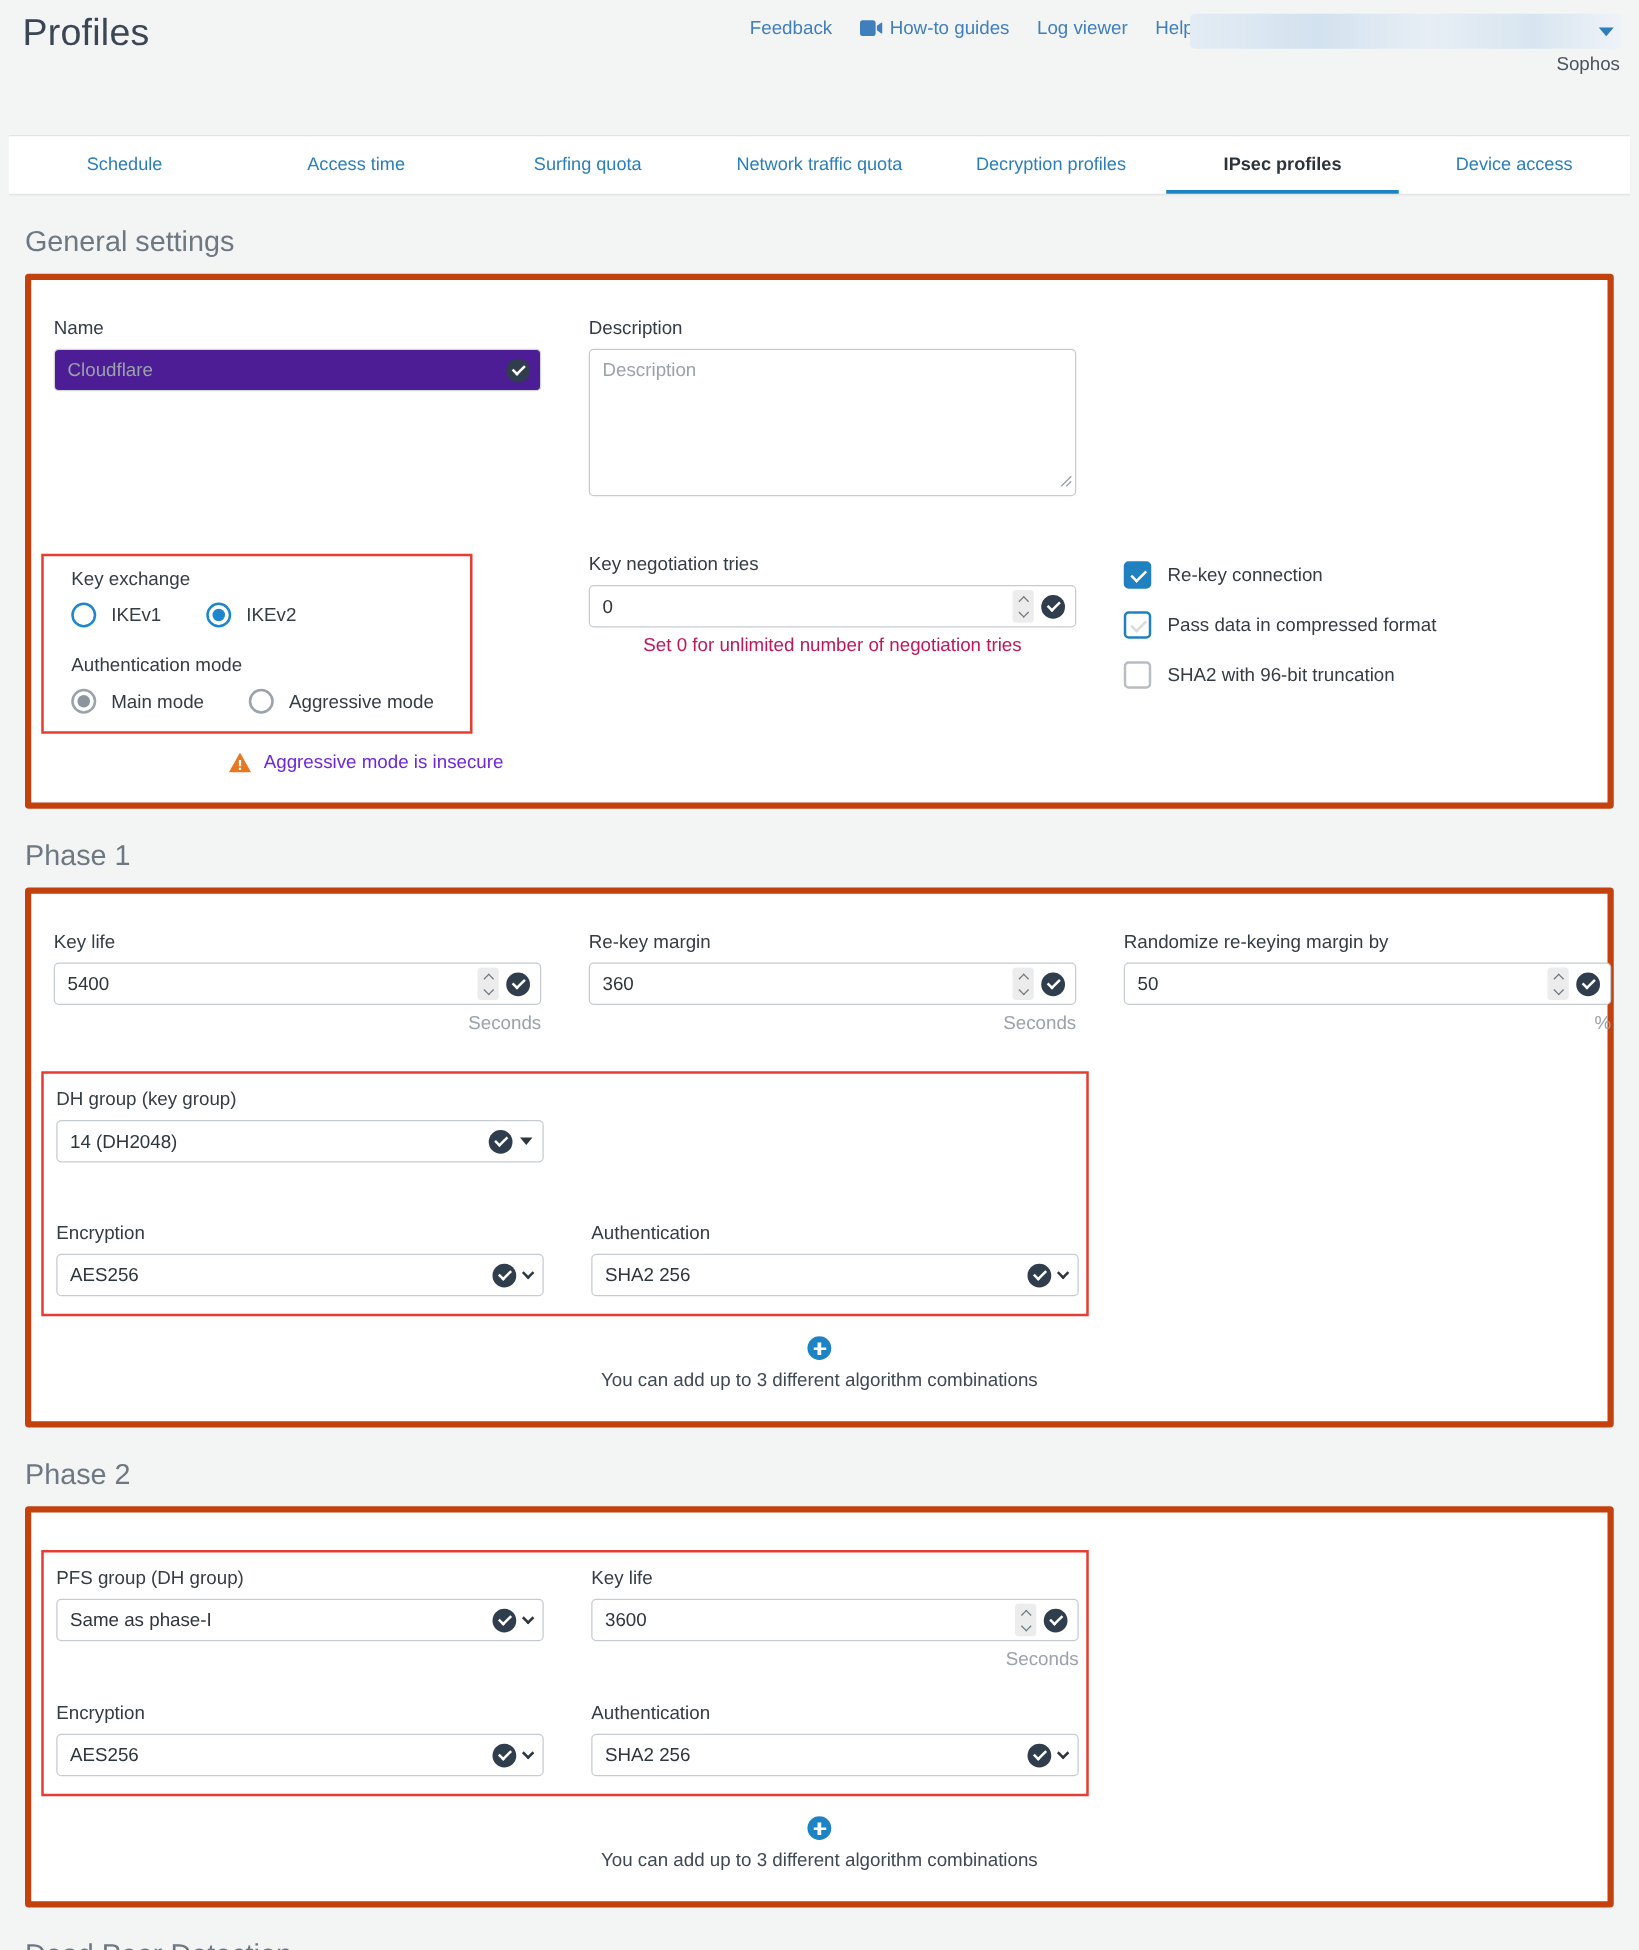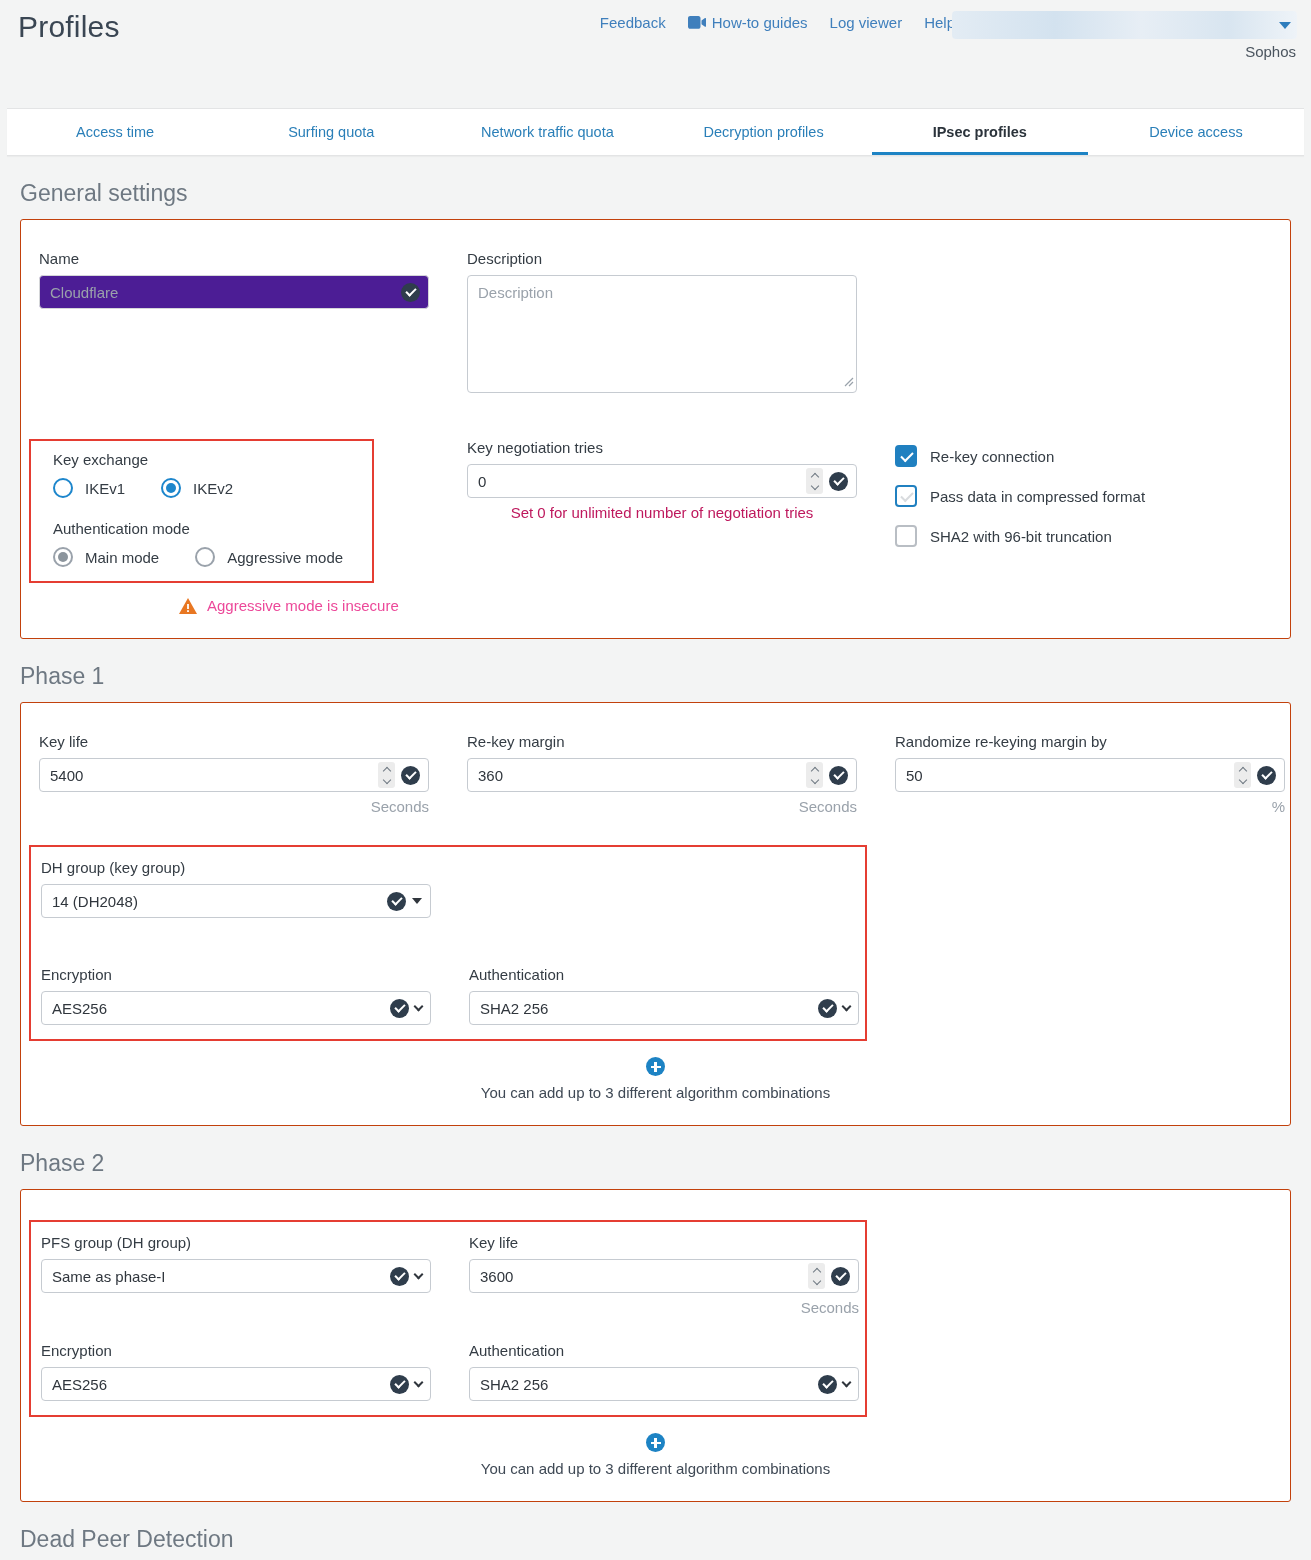--- a/index.html
+++ b/index.html
@@ -23,21 +23,21 @@
   .brand { position:absolute; top:43px; right:15px; font-size:15px; color:#4a545e; }
   
   .tabbar { background:#fff; border:1px solid #e3e4e5; border-left:none; border-right:none; margin:0 7px;
     height:48px; display:flex; box-shadow:0 1px 1px rgba(0,0,0,.03); }
   .tab { flex:1; display:flex; align-items:center; justify-content:center; font-size:14.5px; color:#2a7fb8;
     cursor:pointer; position:relative; }
   .tab.active { color:#2b333b; font-weight:700; }
   .tab.active::after { content:""; position:absolute; left:0; right:0; bottom:0; height:3px; background:#1d83c4; }
   
   .section-heading { font-size:23px; color:#6e7882; font-weight:400; margin:24px 0 12px 20px; }
-  .card { background:#fff; border:1px solid #c2410c; border-radius:3px; margin:0 20px; padding:30px 18px 24px 18px; }
+  .card { background:#fff; border:5px solid #c2410c; border-radius:3px; margin:0 20px; padding:30px 18px 24px 18px; }
   .grid3 { display:grid; grid-template-columns:390px 390px 390px; column-gap:38px; }
   .field-label { font-size:15px; color:#343c44; margin-bottom:8px; }
   .unit-help { text-align:right; color:#9aa2ab; font-size:15px; margin-top:6px; }
   .center-help { text-align:center; color:#be185d; font-size:15px; margin-top:6px; }
   
   .input-box { position:relative; height:34px; border:1px solid #c6cbd1; border-radius:4px; background:#fff;
     display:flex; align-items:center; padding:0 10px; font-size:15px; color:#30363d; }
   .input-box.disabled { background:#4c1d95; border-color:#d4d6d8; color:#9aa2ab; }
   .input-right { position:absolute; right:8px; top:0; bottom:0; display:flex; align-items:center; gap:6px; }
   .textarea-box { position:relative; height:118px; border:1px solid #c6cbd1; border-radius:4px; background:#fff;
@@ -73,21 +73,21 @@
   .checkbox.checked::before { content:""; position:absolute; left:4px; top:5px; width:10px; height:5px;
     border-left:2.5px solid #fff; border-bottom:2.5px solid #fff; transform:rotate(-45deg); }
   .checkbox.ghost-check::before { content:""; position:absolute; left:4px; top:5px; width:10px; height:5px;
     border-left:2.5px solid #d8dbde; border-bottom:2.5px solid #d8dbde; transform:rotate(-45deg); }
   
   .redbox { border:2.5px solid #e53d32; }
   .annot-kx { padding:10px 10px 14px 22px; margin-left:-10px; margin-right:55px; }
   .annot-wide { padding:12px 10px 14px 10px; margin-left:-10px; width:838px; }
   .annot-cb { display:inline-flex; padding:3px; margin:-3px 0 0 -3px; }
   
-  .warn-line { display:flex; align-items:center; gap:10px; margin:14px 0 0 140px; color:#ec4899; font-size:15px; }
+  .warn-line { display:flex; align-items:center; gap:10px; margin:14px 0 0 140px; color:#6d28d9; font-size:15px; }
   
   .note-line { display:flex; align-items:center; gap:8px; margin-top:16px; color:#3f4955; font-size:15px;flex-direction:column; }
   .plus-circle { width:19px; height:19px; border-radius:50%; background:#1d83c4; position:relative; flex:none; }
   .plus-circle::before { content:""; position:absolute; left:4.5px; top:8.5px; width:10px; height:2.4px; background:#fff; }
   .plus-circle::after { content:""; position:absolute; left:8.3px; top:4.7px; width:2.4px; height:10px; background:#fff; }
   .spacer-lg { height:48px; }
   .mt30 { margin-top:30px; }
   .mt46 { margin-top:46px; }
 </style>
 </head>
@@ -115,20 +115,23 @@
       </a>
   </div>
   <div class="redacted-select">
     <span class="dd-triangle"></span>
   </div>
   <div class="brand">Sophos</div>
 </div>
 
 <div class="tabbar">
   <div class="tab">
+      <span>Schedule</span>
+    </div>
+  <div class="tab">
       <span>Access time</span>
     </div>
   <div class="tab">
       <span>Surfing quota</span>
     </div>
   <div class="tab">
       <span>Network traffic quota</span>
     </div>
   <div class="tab">
       <span>Decryption profiles</span>

